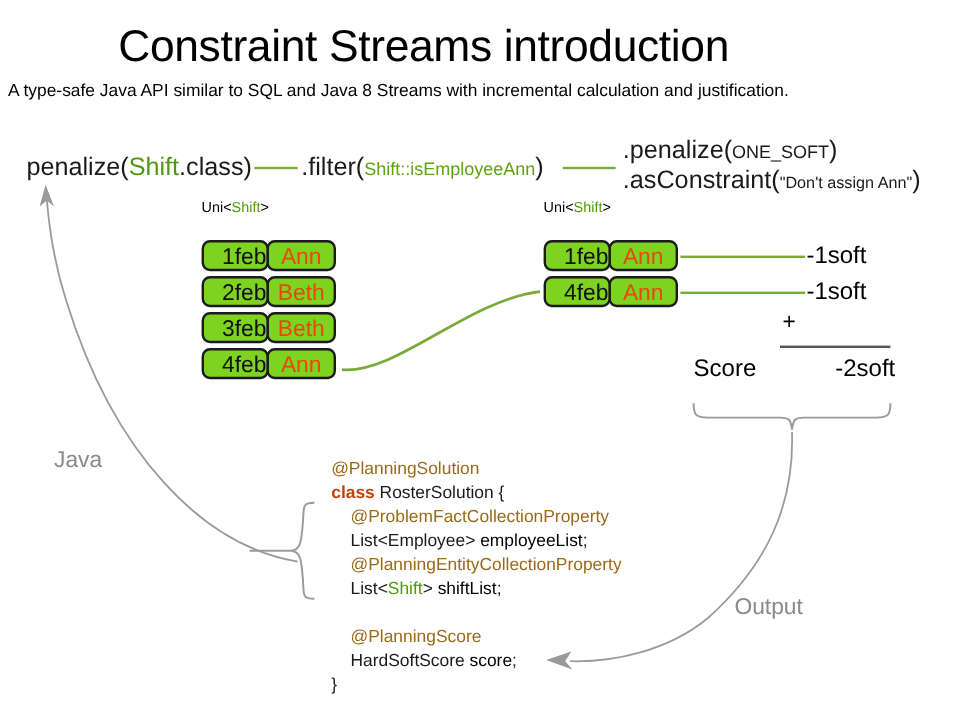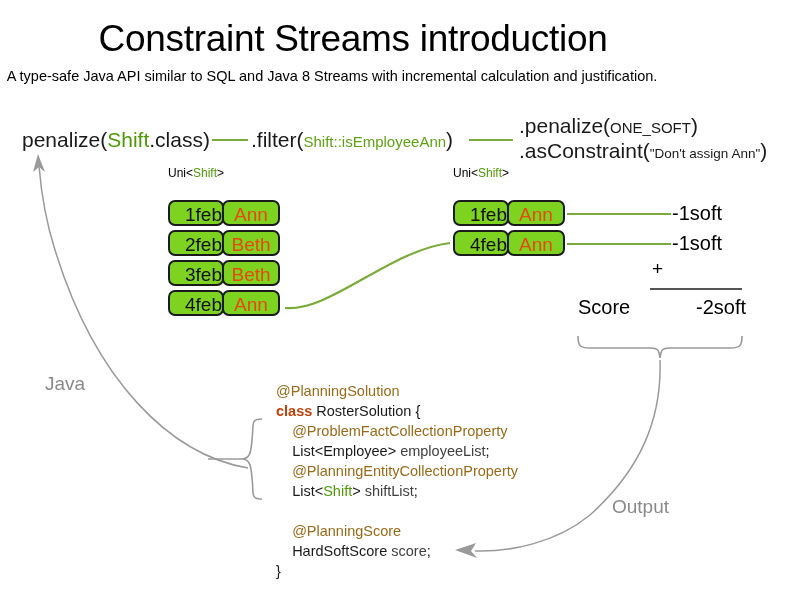--- a/index.html
+++ b/index.html
@@ -124,21 +124,21 @@
   
   #code {
     left: 276px; top: 381px;
     font-size: 14.5px;
     line-height: 20px;
     white-space: pre;
     color: #1a1a1a;
   }
   .anno { color: #9a6a19; }
   .kw   { color: #c2410c; font-weight: bold; }
-  .field{ color: #404040; }
+  .field{ color: #000000; }
   .typ-green { color: #4e9a06; }
   .blank-line { display: block; height: 20px; }
 
   
   .io-label {
     font-size: 19px;
     color: #8a8a8a;
     white-space: nowrap;
   }
   #input-label  { left: 45px;  top: 373px; }

